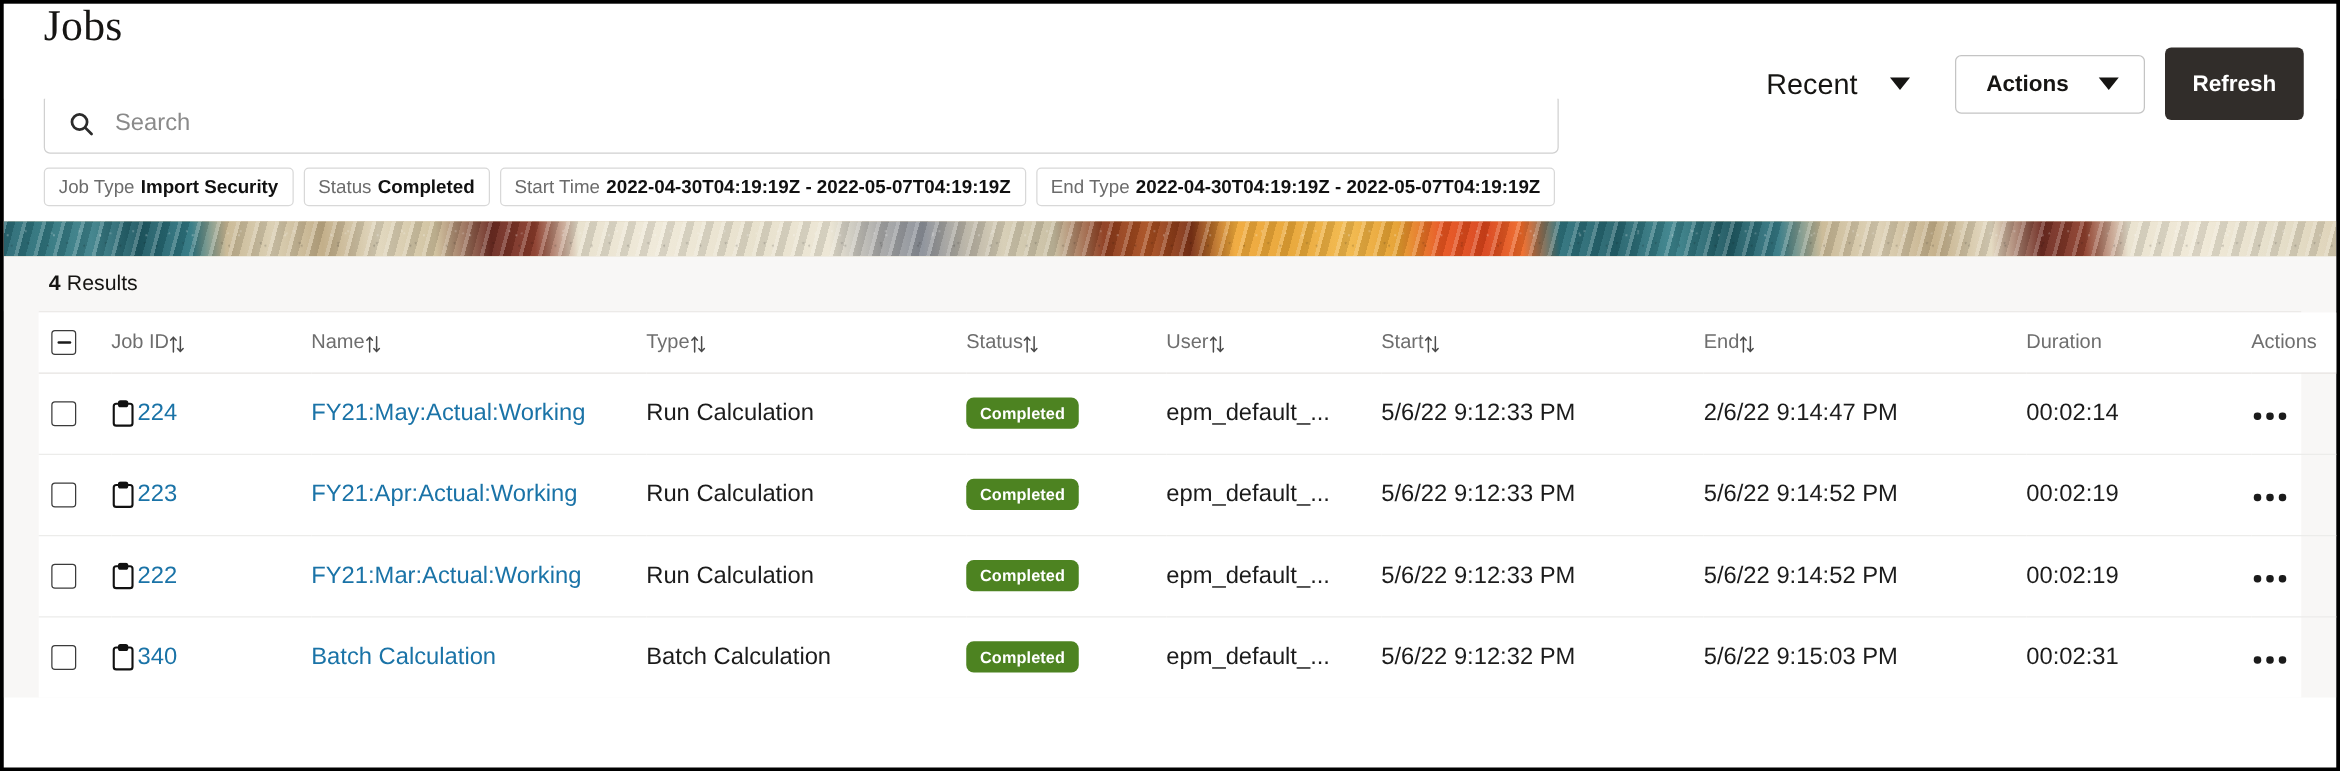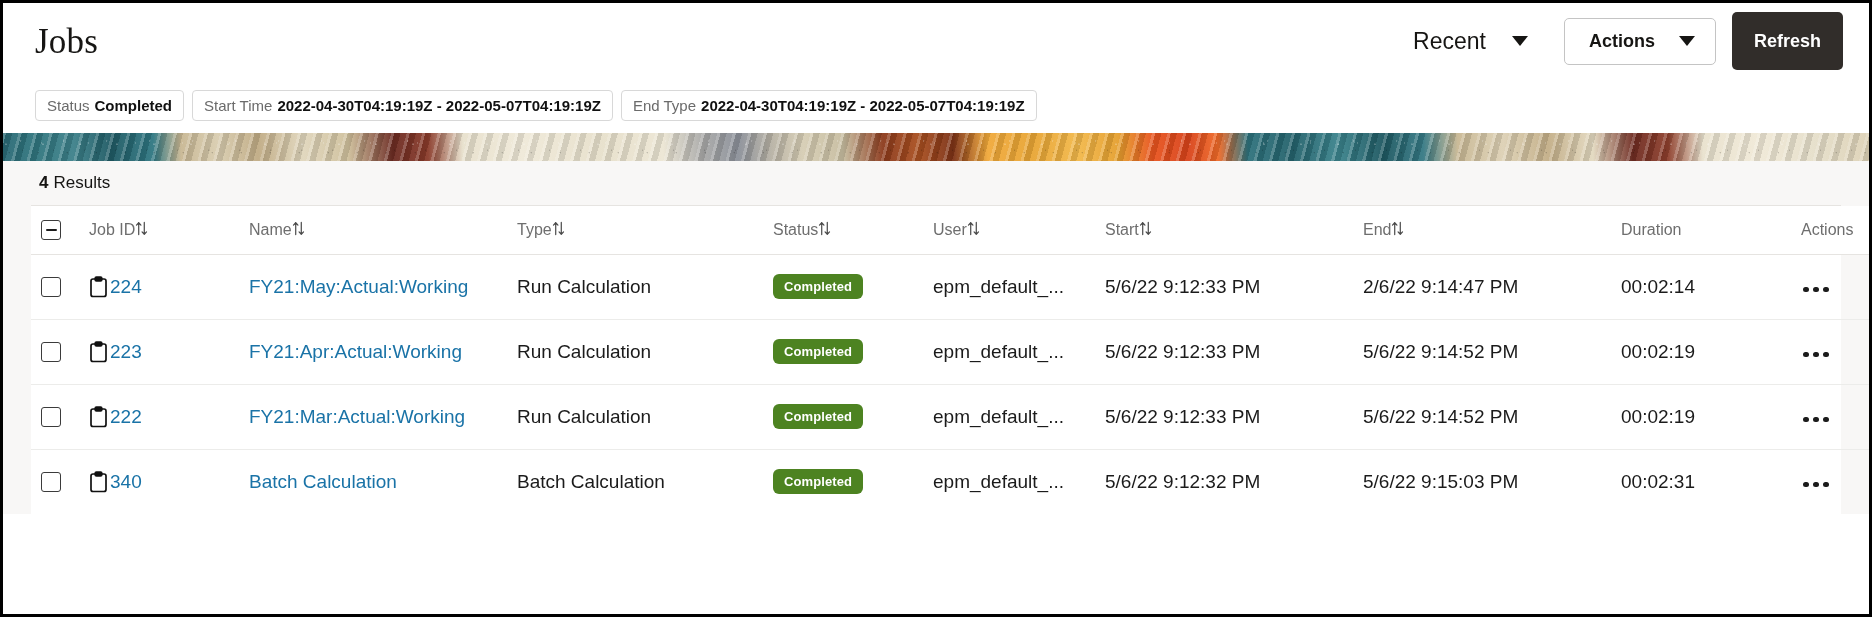--- a/index.html
+++ b/index.html
@@ -23,22 +23,22 @@
     border-bottom: 3px solid #000000;
     overflow: hidden;
   }
 
   
   .top-header {
     position: relative;
     height: 76px;
     padding: 0 26px 0 32px;
     display: flex;
-    align-items: center;
-    background: #ffffff;
+    background: #ffffff;
+    flex-direction: column;
   }
   .page-title {
     font-family: "Liberation Serif", serif;
     font-size: 35px;
     font-weight: 400;
     color: #161513;
     letter-spacing: .2px;
     line-height: 1;
   }
   .header-right {
@@ -224,21 +224,21 @@
     text-align: left;
     font-size: 16px;
     font-weight: 400;
     color: #6e6e6e;
     height: 48px;
     vertical-align: middle;
     padding: 0;
     background: #ffffff;
     border-bottom: 1px solid #e6e4e1;
   }
-  .th-inner { display: flex; align-items: flex-start; gap: 0; }
+  .th-inner { display: flex; align-items: flex-end; gap: 0; }
 
   .sort-icon {
     width: 13px; height: 15px;
     flex: 0 0 13px;
     color: #4a4a4a;
   }
 
   tbody td {
     height: 65px;
     font-size: 19px;
@@ -328,22 +328,35 @@
 
       <button class="actions-button">
         <span>Actions</span>
         <span class="caret"></span>
       </button>
 
       <button class="refresh-button">Refresh</button>
     </div>
   </div>
 
+  <div class="search-wrap">
+    <div class="search-box">
+      <svg class="search-icon" viewBox="0 0 24 24" fill="none" stroke="currentColor" stroke-width="2.4" stroke-linecap="round">
+        <circle cx="10.5" cy="10.5" r="6.6"></circle>
+        <line x1="15.4" y1="15.4" x2="21" y2="21"></line>
+      </svg>
+      <input class="search-input" type="text" placeholder="Search" style="">
+    </div>
+  </div>
 
   <div class="chips" id="chips">
+      <div class="chip">
+        <span class="chip-label">Job Type</span>
+        <span class="chip-value">Import Security</span>
+      </div>
       <div class="chip">
         <span class="chip-label">Status</span>
         <span class="chip-value">Completed</span>
       </div>
       <div class="chip">
         <span class="chip-label">Start Time</span>
         <span class="chip-value">2022-04-30T04:19:19Z - 2022-05-07T04:19:19Z</span>
       </div>
       <div class="chip">
         <span class="chip-label">End Type</span>

